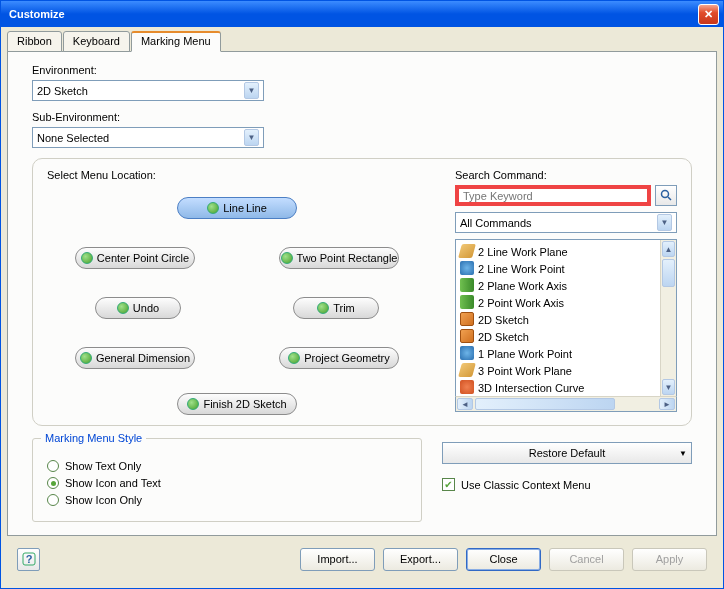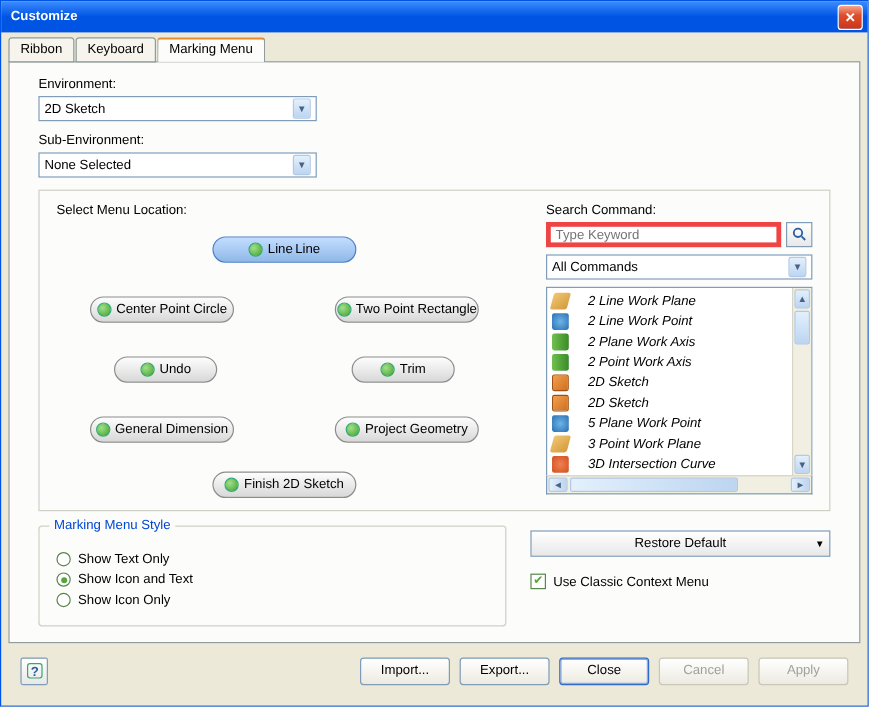--- a/index.html
+++ b/index.html
@@ -18,40 +18,40 @@
 .tab.active { background: #fcfcfb; border-bottom-color: #fcfcfb; z-index: 3; border-top: 2px solid #e68b2c; padding-top: 2px; }
 
 .tabpanel { background: #fcfcfb; border: 1px solid #919b9c; position: absolute; top: 20px; left: 0; right: 0; bottom: 46px; padding: 12px 24px; }
 
 .label { display: block; margin-bottom: 4px; }
 
 .dropdown { width: 232px; height: 21px; border: 1px solid #7f9db9; background: #fff; display: flex; align-items: center; padding: 0 4px; margin-bottom: 10px; position: relative; }
 .dropdown-text { flex: 1; }
 .dropdown-arrow { width: 15px; height: 17px; background: linear-gradient(to bottom, #e3f0fc, #bcd5f1); border: 1px solid #b3c8e4; border-radius: 2px; display: flex; align-items: center; justify-content: center; color: #4d6185; font-size: 8px; }
 
-.fieldset { border: 1px solid #d0cfc5; border-radius: 0; padding: 10px 14px; margin-top: 10px; }
+.fieldset { border: 1px solid #d0cfc5; border-radius: 10px; padding: 10px 14px; margin-top: 10px; }
 
 .row-top { display: flex; gap: 20px; }
 .left-panel { flex: 0 0 388px; }
 .right-panel { flex: 1; }
 
 .pill-area { position: relative; height: 230px; }
 .pill { position: absolute; width: 120px; height: 22px; border: 1px solid #8c8c8c; border-radius: 11px; background: linear-gradient(to bottom, #fdfdfd, #d8d8d8); display: flex; align-items: center; justify-content: center; gap: 4px; cursor: pointer; font-size: 10px; overflow: hidden; white-space: nowrap; }
 .pill.selected { background: linear-gradient(to bottom, #c3ddff, #8fb9e8); border-color: #4c7fc4; }
 .pill .mini-icon { width: 12px; height: 12px; border-radius: 50%; background: radial-gradient(circle at 35% 35%, #9fe08a, #46a02a); border: 1px solid #3a7; flex: 0 0 12px; }
 
 .search-row { display: flex; gap: 4px; margin-bottom: 6px; }
 .search-input { flex: 1; height: 21px; border: 4px solid #ef4444; padding: 0 4px; color: #999; background: #fff; }
 .search-btn { width: 22px; height: 21px; border: 1px solid #7f9db9; background: linear-gradient(to bottom,#fff,#e8e8e8); display:flex; align-items:center; justify-content:center; cursor:pointer; }
 
 .cmd-dropdown { width: 100%; margin-bottom: 6px; }
 
 .listbox { border: 1px solid #7f9db9; background: #fff; height: 158px; display: flex; }
 .listbox-inner { flex: 1; overflow: hidden; padding: 2px; }
-.list-item { display: flex; align-items: center; gap: 16px; padding: 1px 2px; height: 17px; white-space: nowrap; font-style: italic; }
+.list-item { display: flex; align-items: flex-end; gap: 4px; padding: 1px 2px; height: 17px; white-space: nowrap; }
 .li-icon { width: 14px; height: 14px; flex: 0 0 14px; border-radius: 2px; }
 .scroll-v { width: 16px; background: #f1efe2; display: flex; flex-direction: column; border-left: 1px solid #d8d5c6; }
 .sbtn { height: 16px; background: linear-gradient(to bottom,#e3f0fc,#bcd5f1); border:1px solid #b3c8e4; border-radius:2px; margin:1px; display:flex;align-items:center;justify-content:center;font-size:8px;color:#4d6185; cursor:pointer;}
 .sthumb-v { flex:0 0 28px; background: linear-gradient(to bottom,#e3f0fc,#bcd5f1); border:1px solid #b3c8e4; border-radius:2px; margin:1px;}
 .strack { flex:1;}
 
 .scroll-h { height:16px; background:#f1efe2; display:flex; border-top:1px solid #d8d5c6; margin-top:-1px; border:1px solid #7f9db9; border-top:1px solid #d8d5c6;}
 .sbtn-h { width:16px; background: linear-gradient(to right,#e3f0fc,#bcd5f1); border:1px solid #b3c8e4; border-radius:2px; margin:1px; display:flex;align-items:center;justify-content:center;font-size:8px;color:#4d6185;cursor:pointer;}
 .sthumb-h { flex:0 0 140px; background: linear-gradient(to right,#e3f0fc,#bcd5f1); border:1px solid #b3c8e4; border-radius:2px; margin:1px;}
 
@@ -195,21 +195,21 @@
                 <div class="list-item">
                     <span class="li-icon ico-sketch"></span>
                     <span>2D Sketch</span>
                   </div>
                 <div class="list-item">
                     <span class="li-icon ico-sketch"></span>
                     <span>2D Sketch</span>
                   </div>
                 <div class="list-item">
                     <span class="li-icon ico-point"></span>
-                    <span>5 Plane Work Point</span>
+                    <span>1 Plane Work Point</span>
                   </div>
                 <div class="list-item">
                     <span class="li-icon ico-plane"></span>
                     <span>3 Point Work Plane</span>
                   </div>
                 <div class="list-item">
                     <span class="li-icon ico-curve"></span>
                     <span>3D Intersection Curve</span>
                   </div>
               </div>

